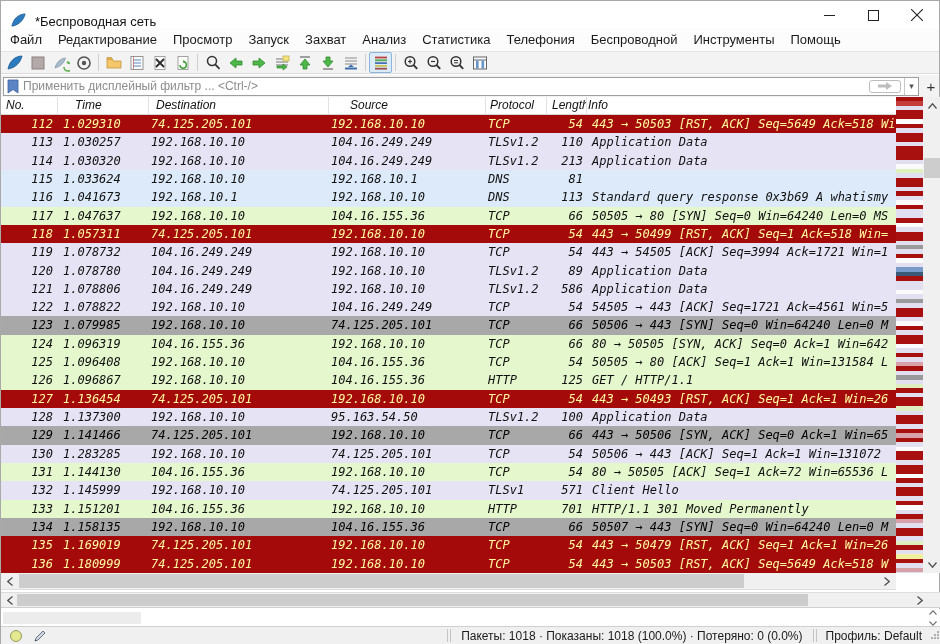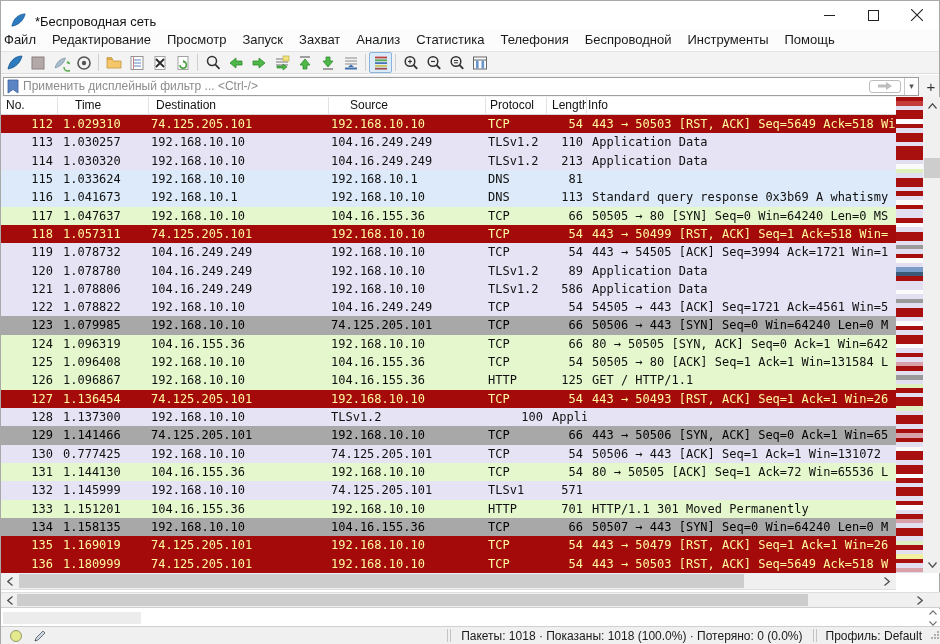--- a/index.html
+++ b/index.html
@@ -11,41 +11,41 @@
   .titlebar { position:absolute; left:0; top:0; width:100%; height:28px; background:#fff; display:flex; align-items:flex-end; }
   .titlebar .appicon { width:17px; height:17px; margin-left:9px; }
   .titlebar .title { font-size:13px; color:#111; margin-left:8px; }
   .wincontrols { position:absolute; right:0; top:0; height:28px; display:flex; }
   .winbtn { width:44px; height:28px; display:flex; align-items:center; justify-content:center; color:#222; }
   .winbtn svg { display:block; }
 
   
   .menubar { position:absolute; left:0; top:28px; width:100%; height:22px; background:#fcfcfc; display:flex; align-items:center; font-size:13px; color:#1a1a1a; }
   .menubar .mitem { padding:0 8px; line-height:22px; }
-  .menubar .mitem:first-child { padding-left:3px; }
+  .menubar .mitem:first-child { padding-left:9px; }
 
   
   .toolbar { position:absolute; left:0; top:50px; width:100%; height:23px; background:#f3f3f3; border-top:1px solid #e4e4e4; border-bottom:1px solid #dcdcdc; display:flex; align-items:center; padding-left:2px; }
   .tbtn { width:23px; height:21px; display:flex; align-items:center; justify-content:center; }
   .tsep { width:1px; height:17px; background:#cfcfcf; margin:0 3px; }
   .tbtn.selected { border:1px solid #8ab4dc; background:#dcebf9; border-radius:2px; }
 
   
   .filterbar { position:absolute; left:0; top:74px; width:100%; height:22px; background:#f3f3f3; display:flex; align-items:center; }
   .filterbox { position:relative; margin-left:2px; width:916px; height:19px; background:#fff; border:1px solid #9e9e9e; display:flex; align-items:center; }
   .filterbox .bookmark { width:14px; height:15px; margin:0 3px 0 2px; }
   .filterinput { flex:1; border:none; outline:none; font-size:12px; color:#222; font-family:"Liberation Sans",sans-serif; background:transparent; }
   .filterinput::placeholder { color:#8c8c8c; }
   .applybtn { width:32px; height:13px; border:1px solid #bdbdbd; border-radius:3px; margin-right:3px; display:flex; align-items:center; justify-content:center; }
   .fcaret { width:14px; height:17px; border-left:1px solid #c8c8c8; display:flex; align-items:center; justify-content:center; color:#555; font-size:9px; }
   .addbtn { width:16px; height:17px; margin-left:4px; font-size:15px; color:#333; display:flex; align-items:center; justify-content:center; }
 
   
   .packetlist { position:absolute; left:0; top:96px; width:895px; height:476px; background:#fff; overflow:hidden; }
-  .pgrid { display:grid; grid-template-columns:57px 91px 180px 157px 61px 40px 1fr; }
+  .pgrid { display:grid; grid-template-columns:57px 91px 180px 157px 61px 40px 1fr;font-style:italic; }
   .phead { height:18px; background:#fff; border-bottom:1px solid #d6d6d6; font-size:12px; color:#111; }
   .phead .hc { border-right:1px solid #e2e2e2; line-height:17px; overflow:hidden; white-space:nowrap; }
   .hc.h0{padding-left:5px;} .hc.h1{padding-left:17px;} .hc.h2{padding-left:21px;} .hc.h3{padding-left:7px;}
   .hc.h4{padding-left:4px;} .hc.h5{padding-left:5px;} .hc.h6{padding-left:1px; border-right:none;}
   .prows { height:472px; overflow:hidden; }
   .prow { height:18.32px; font-family:"DejaVu Sans Mono","Liberation Mono",monospace; font-size:12px; line-height:18.32px; color:#101010; white-space:nowrap; }
   .prow span { overflow:hidden; }
   .c-no { text-align:right; padding-right:5px; }
   .c-time { padding-left:5px; }
   .c-src { padding-left:2px; }
@@ -448,36 +448,37 @@
         <span class="c-src">74.125.205.101</span>
         <span class="c-dst">192.168.10.10</span>
         <span class="c-proto">TCP</span>
         <span class="c-len">54</span>
         <span class="c-info">443 → 50493 [RST, ACK] Seq=1 Ack=1 Win=26</span>
       </div>
         <div class="prow pgrid c-lav">
         <span class="c-no">128</span>
         <span class="c-time">1.137300</span>
         <span class="c-src">192.168.10.10</span>
+        <span class="c-dst">95.163.54.50</span>
         <span class="c-proto">TLSv1.2</span>
         <span class="c-len">100</span>
         <span class="c-info">Application Data</span>
       </div>
         <div class="prow pgrid c-gray">
         <span class="c-no">129</span>
         <span class="c-time">1.141466</span>
         <span class="c-src">74.125.205.101</span>
         <span class="c-dst">192.168.10.10</span>
         <span class="c-proto">TCP</span>
         <span class="c-len">66</span>
         <span class="c-info">443 → 50506 [SYN, ACK] Seq=0 Ack=1 Win=65</span>
       </div>
         <div class="prow pgrid c-lav">
         <span class="c-no">130</span>
-        <span class="c-time">0.777425</span>
+        <span class="c-time">1.283285</span>
         <span class="c-src">192.168.10.10</span>
         <span class="c-dst">74.125.205.101</span>
         <span class="c-proto">TCP</span>
         <span class="c-len">54</span>
         <span class="c-info">50506 → 443 [ACK] Seq=1 Ack=1 Win=131072</span>
       </div>
         <div class="prow pgrid c-green">
         <span class="c-no">131</span>
         <span class="c-time">1.144130</span>
         <span class="c-src">104.16.155.36</span>
@@ -486,20 +487,21 @@
         <span class="c-len">54</span>
         <span class="c-info">80 → 50505 [ACK] Seq=1 Ack=72 Win=65536 L</span>
       </div>
         <div class="prow pgrid c-lav">
         <span class="c-no">132</span>
         <span class="c-time">1.145999</span>
         <span class="c-src">192.168.10.10</span>
         <span class="c-dst">74.125.205.101</span>
         <span class="c-proto">TLSv1</span>
         <span class="c-len">571</span>
+        <span class="c-info">Client Hello</span>
       </div>
         <div class="prow pgrid c-green">
         <span class="c-no">133</span>
         <span class="c-time">1.151201</span>
         <span class="c-src">104.16.155.36</span>
         <span class="c-dst">192.168.10.10</span>
         <span class="c-proto">HTTP</span>
         <span class="c-len">701</span>
         <span class="c-info">HTTP/1.1 301 Moved Permanently</span>
       </div>

